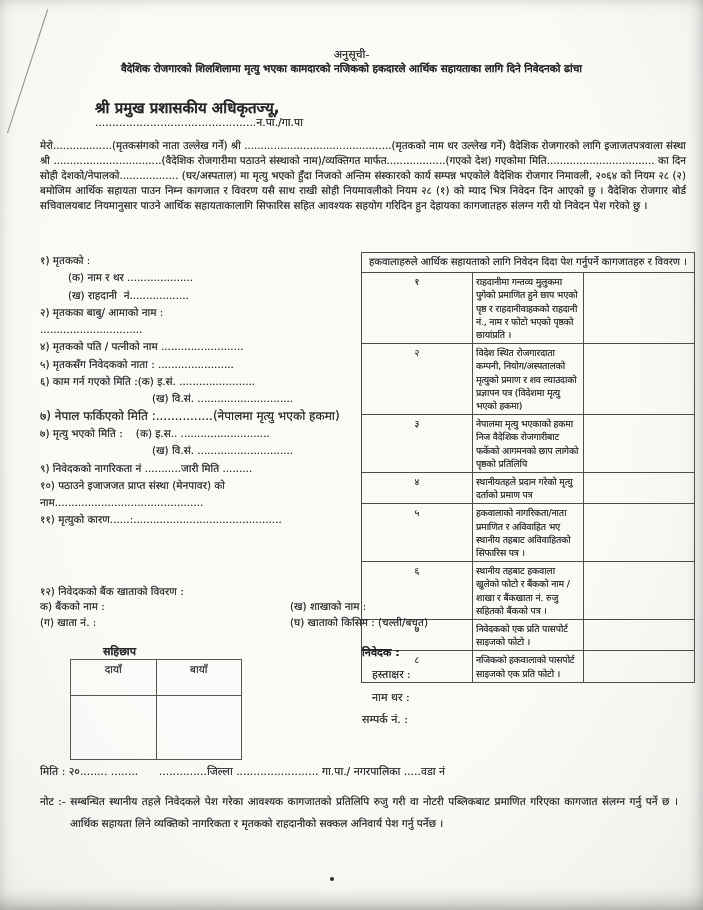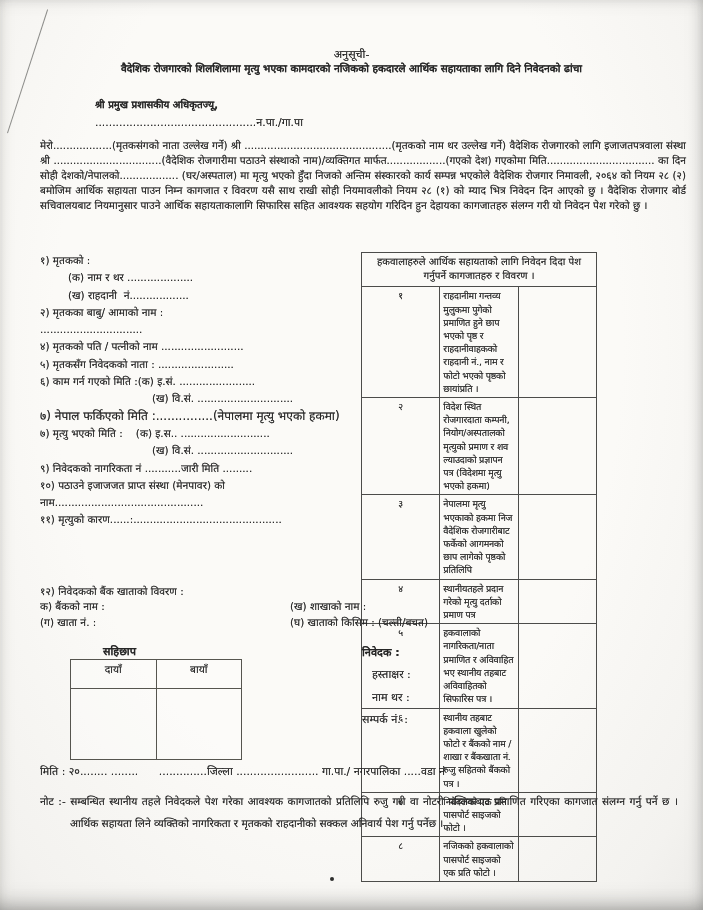--- a/index.html
+++ b/index.html
@@ -17,33 +17,33 @@
   .page * { text-shadow: 0 0 .5px rgba(45,45,45,.55); }
 
   .crease { position:absolute; left:7px; top:133px; width:130px; height:0;
     border-top:1.4px solid #8d8d8a; transform:rotate(-72deg); transform-origin:0 0; }
   .ink-dot { position:absolute; left:330px; top:877px; width:4px; height:4px;
     background:#2e2e2c; border-radius:50%; }
 
   .annexure { position:absolute; top:46px; left:0; right:0; text-align:center; font-size:11px; }
   .title { position:absolute; top:61px; left:0; right:0; text-align:center;
     font-weight:bold; font-size:10.4px; white-space:nowrap; }
-  .salutation { position:absolute; top:97px; left:95px; font-weight:bold; font-size:10px; white-space:nowrap; }
+  .salutation { position:absolute; top:97px; left:95px; font-weight:bold; font-size:15px; white-space:nowrap; }
   .addr { position:absolute; top:114px; left:95px; font-size:10.8px; white-space:nowrap; }
 
   .body-par { position:absolute; top:138px; left:40px; width:646px;
     font-size:10.3px; line-height:14.9px; text-align:justify; }
 
   .left-col { position:absolute; top:252px; left:40px; width:322px; font-size:10.4px; }
   .left-col .ln { line-height:17.3px; white-space:pre; }
   .ind1 { padding-left:28px; }
   .ind2 { padding-left:112px; }
   .small { font-size:12px; }
 
-  .doc-table { position:absolute; top:252px; left:361px; width:236px;
+  .doc-table { position:absolute; top:252px; left:361px; width:334px;
     border-collapse:collapse; font-size:9.3px; table-layout:fixed; }
   .doc-table th, .doc-table td { border:1.1px solid #4c4c4a; vertical-align:top; }
   .doc-table th { font-weight:normal; font-size:10px; line-height:14.2px;
     text-align:center; padding:2px 6px 3px; }
   .doc-table td.num { width:17px; text-align:center; padding:2px 0; }
   .doc-table td.txt { line-height:13.2px; padding:2px 3px; letter-spacing:-0.2px; }
   .doc-table td.chk { width:40px; }
 
   .sec12 { position:absolute; top:583px; left:40px; width:632px; font-size:10.4px; }
   .sec12 .h { line-height:16px; white-space:pre; }
@@ -51,21 +51,21 @@
   .sec12 .cl { width:250px; white-space:pre; }
   .sec12 .cr { white-space:pre; }
 
   .declaration { position:absolute; top:627px; left:55px; font-size:10.7px; white-space:nowrap; }
 
   .thumb-title { position:absolute; top:643px; left:103px; font-weight:bold; font-size:11px; }
   .thumb-box { position:absolute; top:659px; left:70px; width:170px; height:99px;
     border:1.2px solid #56554f; display:flex; background:rgba(255,255,255,.25); }
   .thumb-cell { flex:1; border-right:1.2px solid #56554f; }
   .thumb-cell:last-child { border-right:none; }
-  .thumb-cell .lbl { text-align:center; font-size:10.4px; padding:2px 0 12px;
+  .thumb-cell .lbl { text-align:center; font-size:10.4px; padding:2px 0 19px;
     border-bottom:1.1px solid #56554f; }
 
   .applicant { position:absolute; top:642px; left:362px; font-size:11px; line-height:22.3px; }
   .applicant .a0 { font-weight:bold; }
   .applicant div { white-space:nowrap; }
   .applicant .a1, .applicant .a2 { padding-left:10px; }
 
   .date-line { position:absolute; top:763px; left:40px; font-size:10.8px; white-space:pre; }
 
   .note { position:absolute; top:791px; left:40px; width:638px;

